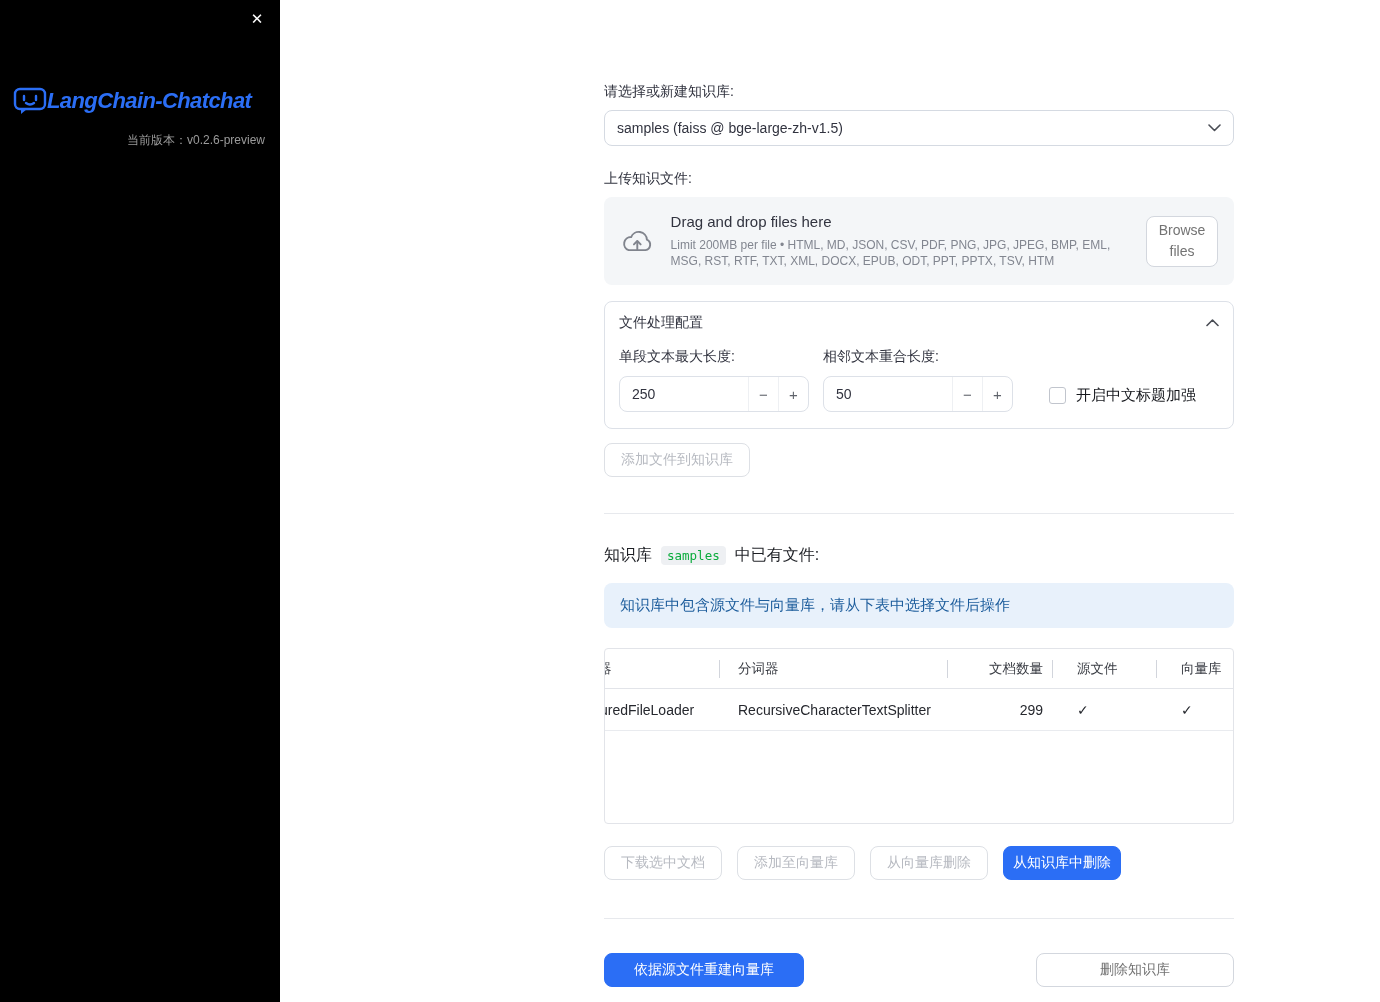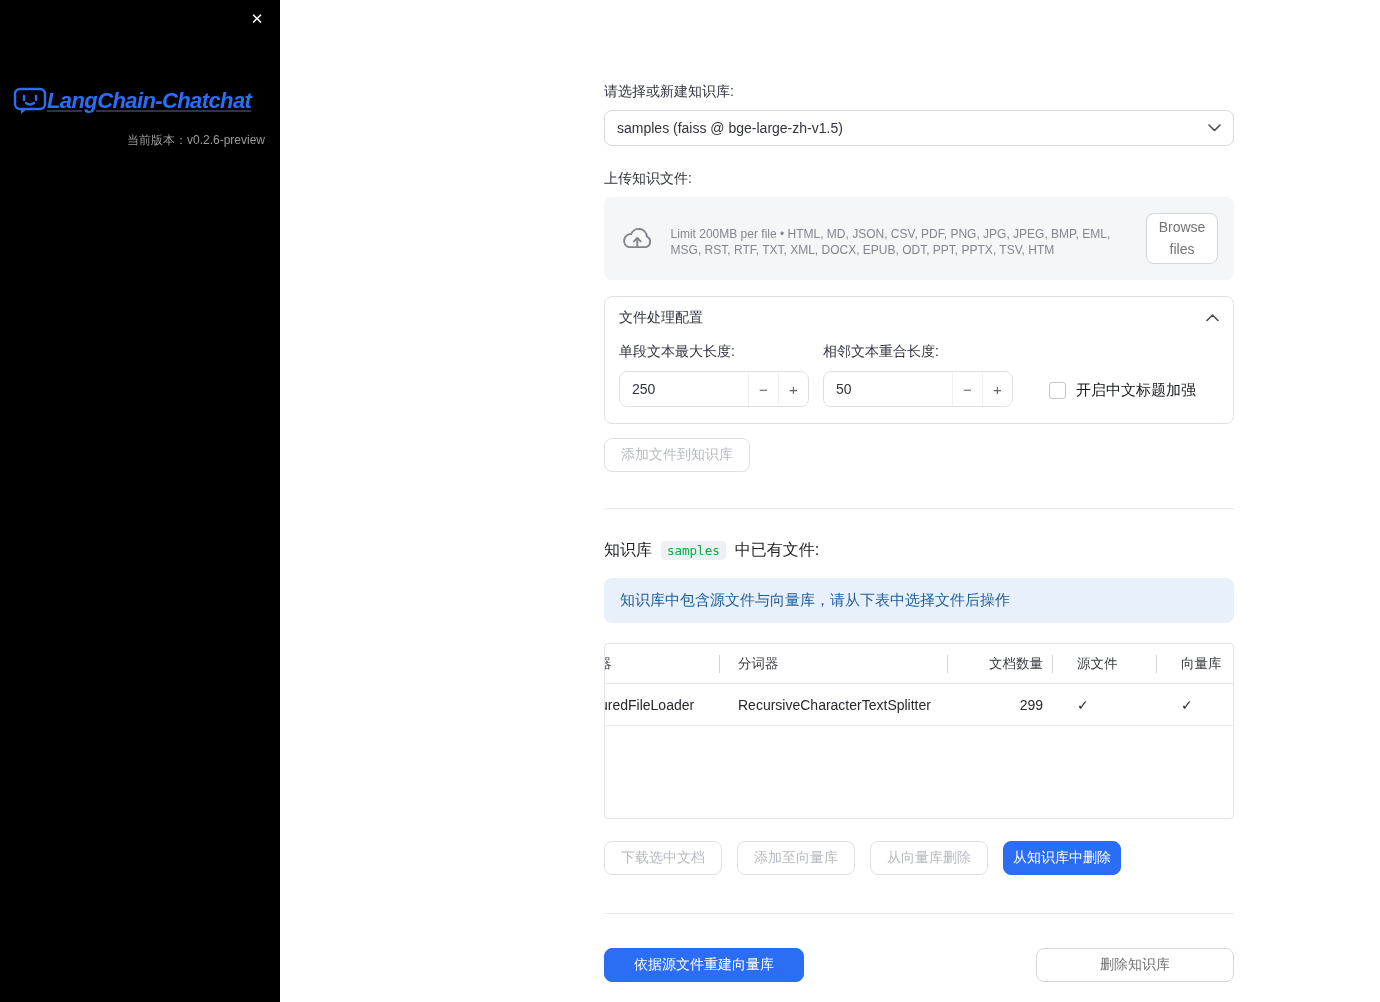--- a/index.html
+++ b/index.html
@@ -7,21 +7,21 @@
   body {
     font-family:"Liberation Sans", sans-serif;
     background:#ffffff; color:#31333f; overflow:hidden;
   }
   .app { display:flex; width:1380px; height:1002px; }
 
   
   .sidebar { width:280px; flex-shrink:0; background:var(--sidebar_bg,#000); position:relative; }
   .close-btn { position:absolute; top:8px; right:12px; width:22px; height:22px;
     color:#fff; font-size:15px; display:flex; align-items:center; justify-content:center; cursor:pointer; }
-  .logo-row { display:flex; align-items:center; gap:0; margin:86px 10px 0 13px;text-decoration:underline; }
+  .logo-row { display:flex; align-items:center; gap:0; margin:86px 10px 0 13px; }
   .logo-text { color:var(--primary,#2b6ef5); font-size:22px; font-weight:bold; font-style:italic; letter-spacing:-0.6px; white-space:nowrap; }
   .version { color:#9b9b9b; font-size:12px; text-align:right; margin:16px 15px 0 0; }
   .menu-card { background:#fff; border-radius:8px; margin:17px 2px 0 2px; padding:12px 0 14px 0; }
   .menu-item { display:flex; align-items:center; gap:10px; height:36px; margin:5px 15px; padding:0 12px;
     border-radius:6px; font-size:15px; color:#1c1c1c; cursor:pointer; }
   .menu-item.selected { background:var(--primary,#2b6ef5); color:#fff; font-weight:bold; }
   .menu-item svg { flex-shrink:0; }
 
   
   .main { flex:1; background:#fff; }
@@ -124,20 +124,21 @@
       </div>
 
       <div class="field-label upload-label">上传知识文件:</div>
       <div class="uploader">
         <svg width="36" height="27" viewBox="0 0 36 27" fill="none" stroke="#80848d" stroke-width="2" stroke-linecap="round" stroke-linejoin="round">
           <path d="M28 11.5a8.5 8.5 0 0 0-16.4-2.6A7 7 0 0 0 9 22.5h17.5a5.8 5.8 0 0 0 1.5-11z"></path>
           <path d="M18 21.5v-8"></path>
           <path d="M14.5 16.5 18 13l3.5 3.5"></path>
         </svg>
         <div>
+          <div class="uploader-title">Drag and drop files here</div>
           <div class="uploader-limit">Limit 200MB per file • HTML, MD, JSON, CSV, PDF, PNG, JPG, JPEG, BMP, EML, MSG, RST, RTF, TXT, XML, DOCX, EPUB, ODT, PPT, PPTX, TSV, HTM</div>
         </div>
         <button class="btn browse-btn">Browse files</button>
       </div>
 
       <div class="expander">
         <div class="expander-header">
           <span>文件处理配置</span>
           <svg width="13" height="8" viewBox="0 0 13 8" fill="none" stroke="#4a4d55" stroke-width="1.6" stroke-linecap="round" stroke-linejoin="round">
             <path d="M1 6.5 L6.5 1 L12 6.5"></path>

